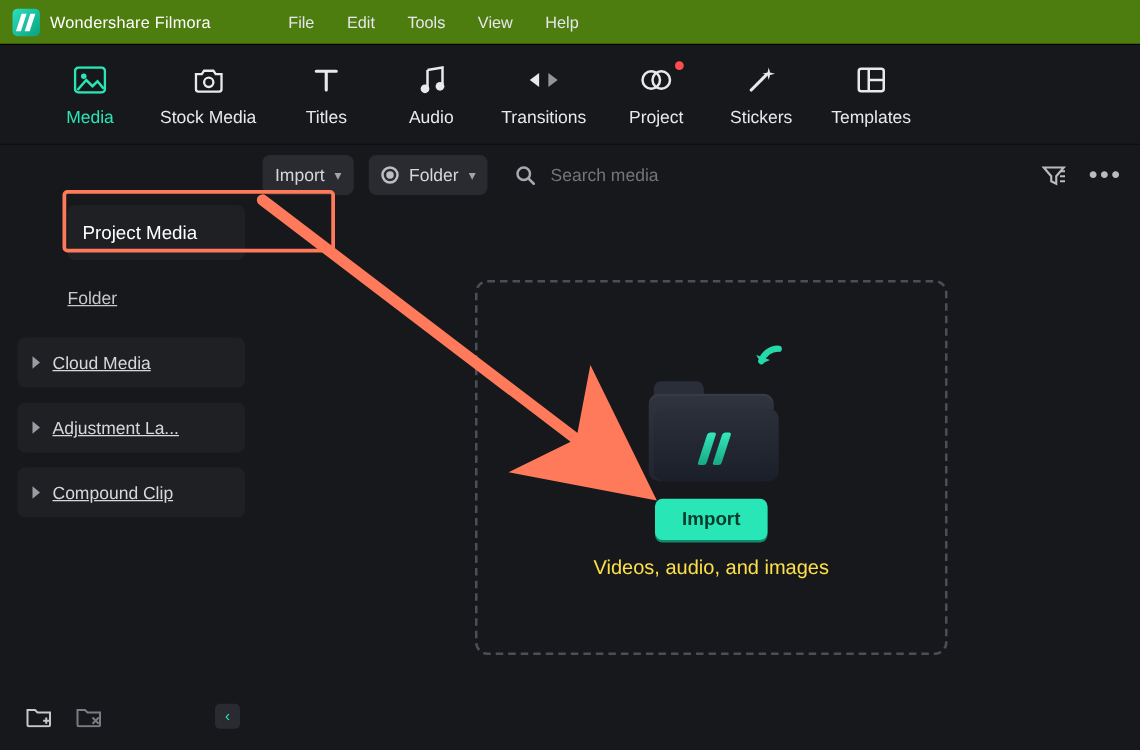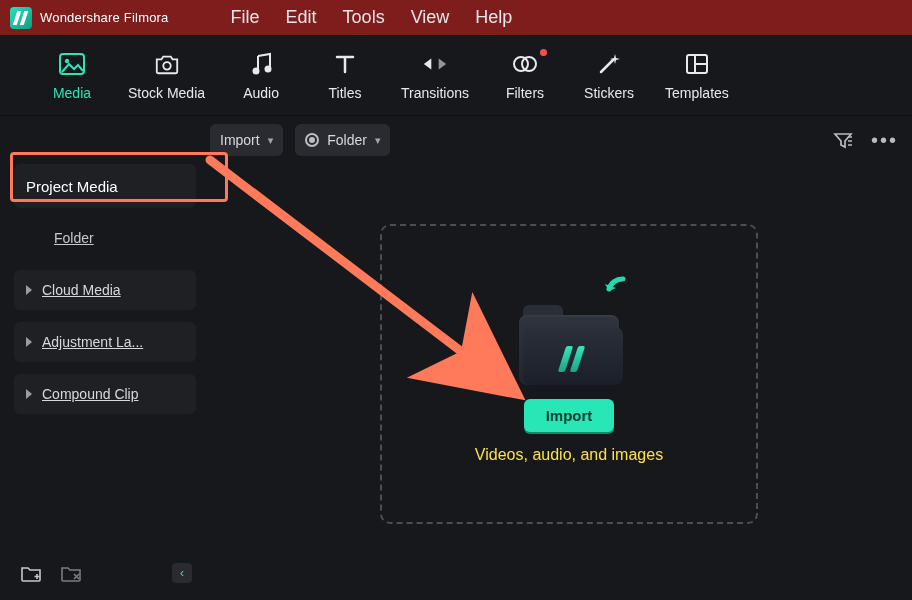--- a/index.html
+++ b/index.html
@@ -18,36 +18,36 @@
   }
   *{box-sizing:border-box;font-family:"Segoe UI",Arial,sans-serif;}
   html,body{margin:0;padding:0;}
   body{
     width:912px;height:600px;background:var(--bg);color:var(--text);
     overflow:hidden;position:relative;font-size:14px;
   }
   
   .menubar{
     height:36px;display:flex;align-items:center;padding:0 10px;
-    gap:22px;background:#7f1d1d;border-bottom:1px solid #000;
+    gap:22px;background:#4d7c0f;border-bottom:1px solid #000;
   }
   .app-brand{display:flex;align-items:center;gap:8px;}
   .app-logo{
     width:22px;height:22px;border-radius:4px;
     background:linear-gradient(135deg,#2be0bf,#0aa07e);
     position:relative;
   }
   .app-logo::before,.app-logo::after{
     content:"";position:absolute;background:#fff;transform:skewX(-18deg);
   }
   .app-logo::before{left:5px;top:4px;width:4px;height:14px;}
   .app-logo::after{left:12px;top:4px;width:4px;height:14px;}
   .app-title{color:#fff;font-size:13px;letter-spacing:.2px;}
   .menu-items{display:flex;gap:26px;margin-left:40px;}
-  .menu-item{color:#e6e7ea;font-size:18px;cursor:pointer;}
+  .menu-item{color:#e6e7ea;font-size:13px;cursor:pointer;}
   
   .tooltabs{
     height:80px;display:flex;align-items:center;gap:28px;
     padding:0 44px;background:var(--bg);border-bottom:1px solid #0d0e11;
   }
   .tooltab{
     display:flex;flex-direction:column;align-items:center;justify-content:space-between;
     gap:8px;cursor:pointer;color:#e8e9ec;position:relative;min-width:56px;
   }
   .tooltab.active{color:var(--accent);}
@@ -202,59 +202,59 @@
       <svg width="28" height="22" viewBox="0 0 28 22">
           <path d="M3 6 h5 l2 -3 h8 l2 3 h5 v13 a2 2 0 0 1 -2 2 h-18 a2 2 0 0 1 -2 -2 z" fill="none" stroke="currentColor" stroke-width="2"></path>
           <circle cx="14" cy="13" r="4" fill="none" stroke="currentColor" stroke-width="2"></circle>
         </svg>
     </span>
     <span class="tlabel">Stock Media</span>
   </div>
 
   <div class="tooltab">
     <span class="ticon">
+      <svg width="22" height="22" viewBox="0 0 22 22">
+          <path d="M3 4 H19 M11 4 V19" stroke="currentColor" stroke-width="2.5" stroke-linecap="round"></path>
+        </svg>
+    </span>
+    <span class="tlabel">Titles</span>
+  </div>
+
+  <div class="tooltab">
+    <span class="ticon">
       <svg width="22" height="24" viewBox="0 0 22 24">
           <path d="M8 4 L20 2 V16" fill="none" stroke="currentColor" stroke-width="2"></path>
           <circle cx="6" cy="19" r="3.5" fill="currentColor"></circle>
           <circle cx="18" cy="17" r="3.5" fill="currentColor"></circle>
           <path d="M8 4 V18" stroke="currentColor" stroke-width="2"></path>
         </svg>
     </span>
     <span class="tlabel">Audio</span>
   </div>
 
   <div class="tooltab">
     <span class="ticon">
-      <svg width="22" height="22" viewBox="0 0 22 22">
-          <path d="M3 4 H19 M11 4 V19" stroke="currentColor" stroke-width="2.5" stroke-linecap="round"></path>
-        </svg>
-    </span>
-    <span class="tlabel">Titles</span>
-  </div>
-
-  <div class="tooltab">
-    <span class="ticon">
       <svg width="28" height="20" viewBox="0 0 28 20">
           <path d="M2 10 L10 4 L10 16 Z" fill="currentColor"></path>
           <path d="M26 10 L18 4 L18 16 Z" fill="currentColor" opacity=".6"></path>
         </svg>
     </span>
     <span class="tlabel">Transitions</span>
   </div>
 
 
   <div class="tooltab">
     <span class="reddot"></span>
     <span class="ticon">
       <svg width="26" height="22" viewBox="0 0 26 22">
           <circle cx="9" cy="11" r="7" fill="none" stroke="currentColor" stroke-width="2"></circle>
           <circle cx="17" cy="11" r="7" fill="none" stroke="currentColor" stroke-width="2"></circle>
         </svg>
     </span>
-    <span class="tlabel">Filters</span>
+    <span class="tlabel">Project</span>
   </div>
 
   <div class="tooltab">
     <span class="ticon">
       <svg width="24" height="24" viewBox="0 0 24 24">
           <path d="M4 20 L16 8" stroke="currentColor" stroke-width="2.5" stroke-linecap="round"></path>
           <path d="M18 2 L19 6 L23 7 L19 8 L18 12 L17 8 L13 7 L17 6 Z" fill="currentColor"></path>
         </svg>
     </span>
     <span class="tlabel">Stickers</span>
@@ -273,35 +273,44 @@
 
 <div class="toolbar">
   <div class="tb-btn">
     <span>Import</span>
     <span class="chev">▾</span>
   </div>
   <div class="tb-btn">
     <span class="radio-dot"></span>
     <span>Folder</span>
     <span class="chev">▾</span>
+  </div>
+  <div class="search">
+    <span>
+      <svg width="16" height="16" viewBox="0 0 16 16">
+          <circle cx="7" cy="7" r="5" fill="none" stroke="#a7a9b0" stroke-width="2"></circle>
+          <path d="M11 11 L15 15" stroke="#a7a9b0" stroke-width="2" stroke-linecap="round"></path>
+        </svg>
+    </span>
+    <input type="text" placeholder="Search media" style="">
   </div>
   <div class="tb-right">
     <span class="tb-iconbtn">
       <svg width="20" height="18" viewBox="0 0 20 18">
           <path d="M2 3 H18 L12 10 V16 L8 14 V10 Z" fill="none" stroke="#d7d8dc" stroke-width="1.7"></path>
           <path d="M15 6 H19 M15 10 H19 M15 14 H19" stroke="#d7d8dc" stroke-width="1.7"></path>
         </svg>
     </span>
     <span class="tb-iconbtn" style="font-size:20px;letter-spacing:2px;color:#d7d8dc;">•••</span>
   </div>
 </div>
 
 <div class="main">
   <div class="sidebar">
-    <div style="position:relative;">
+    <div style="position:relative;margin-left:40px;">
       <div class="side-project">
         <span>Project Media</span>
       </div>
       <div class="project-highlight"></div>
     </div>
     <div class="side-item sub">
       <span>Folder</span>
     </div>
 
     <div class="side-item">

